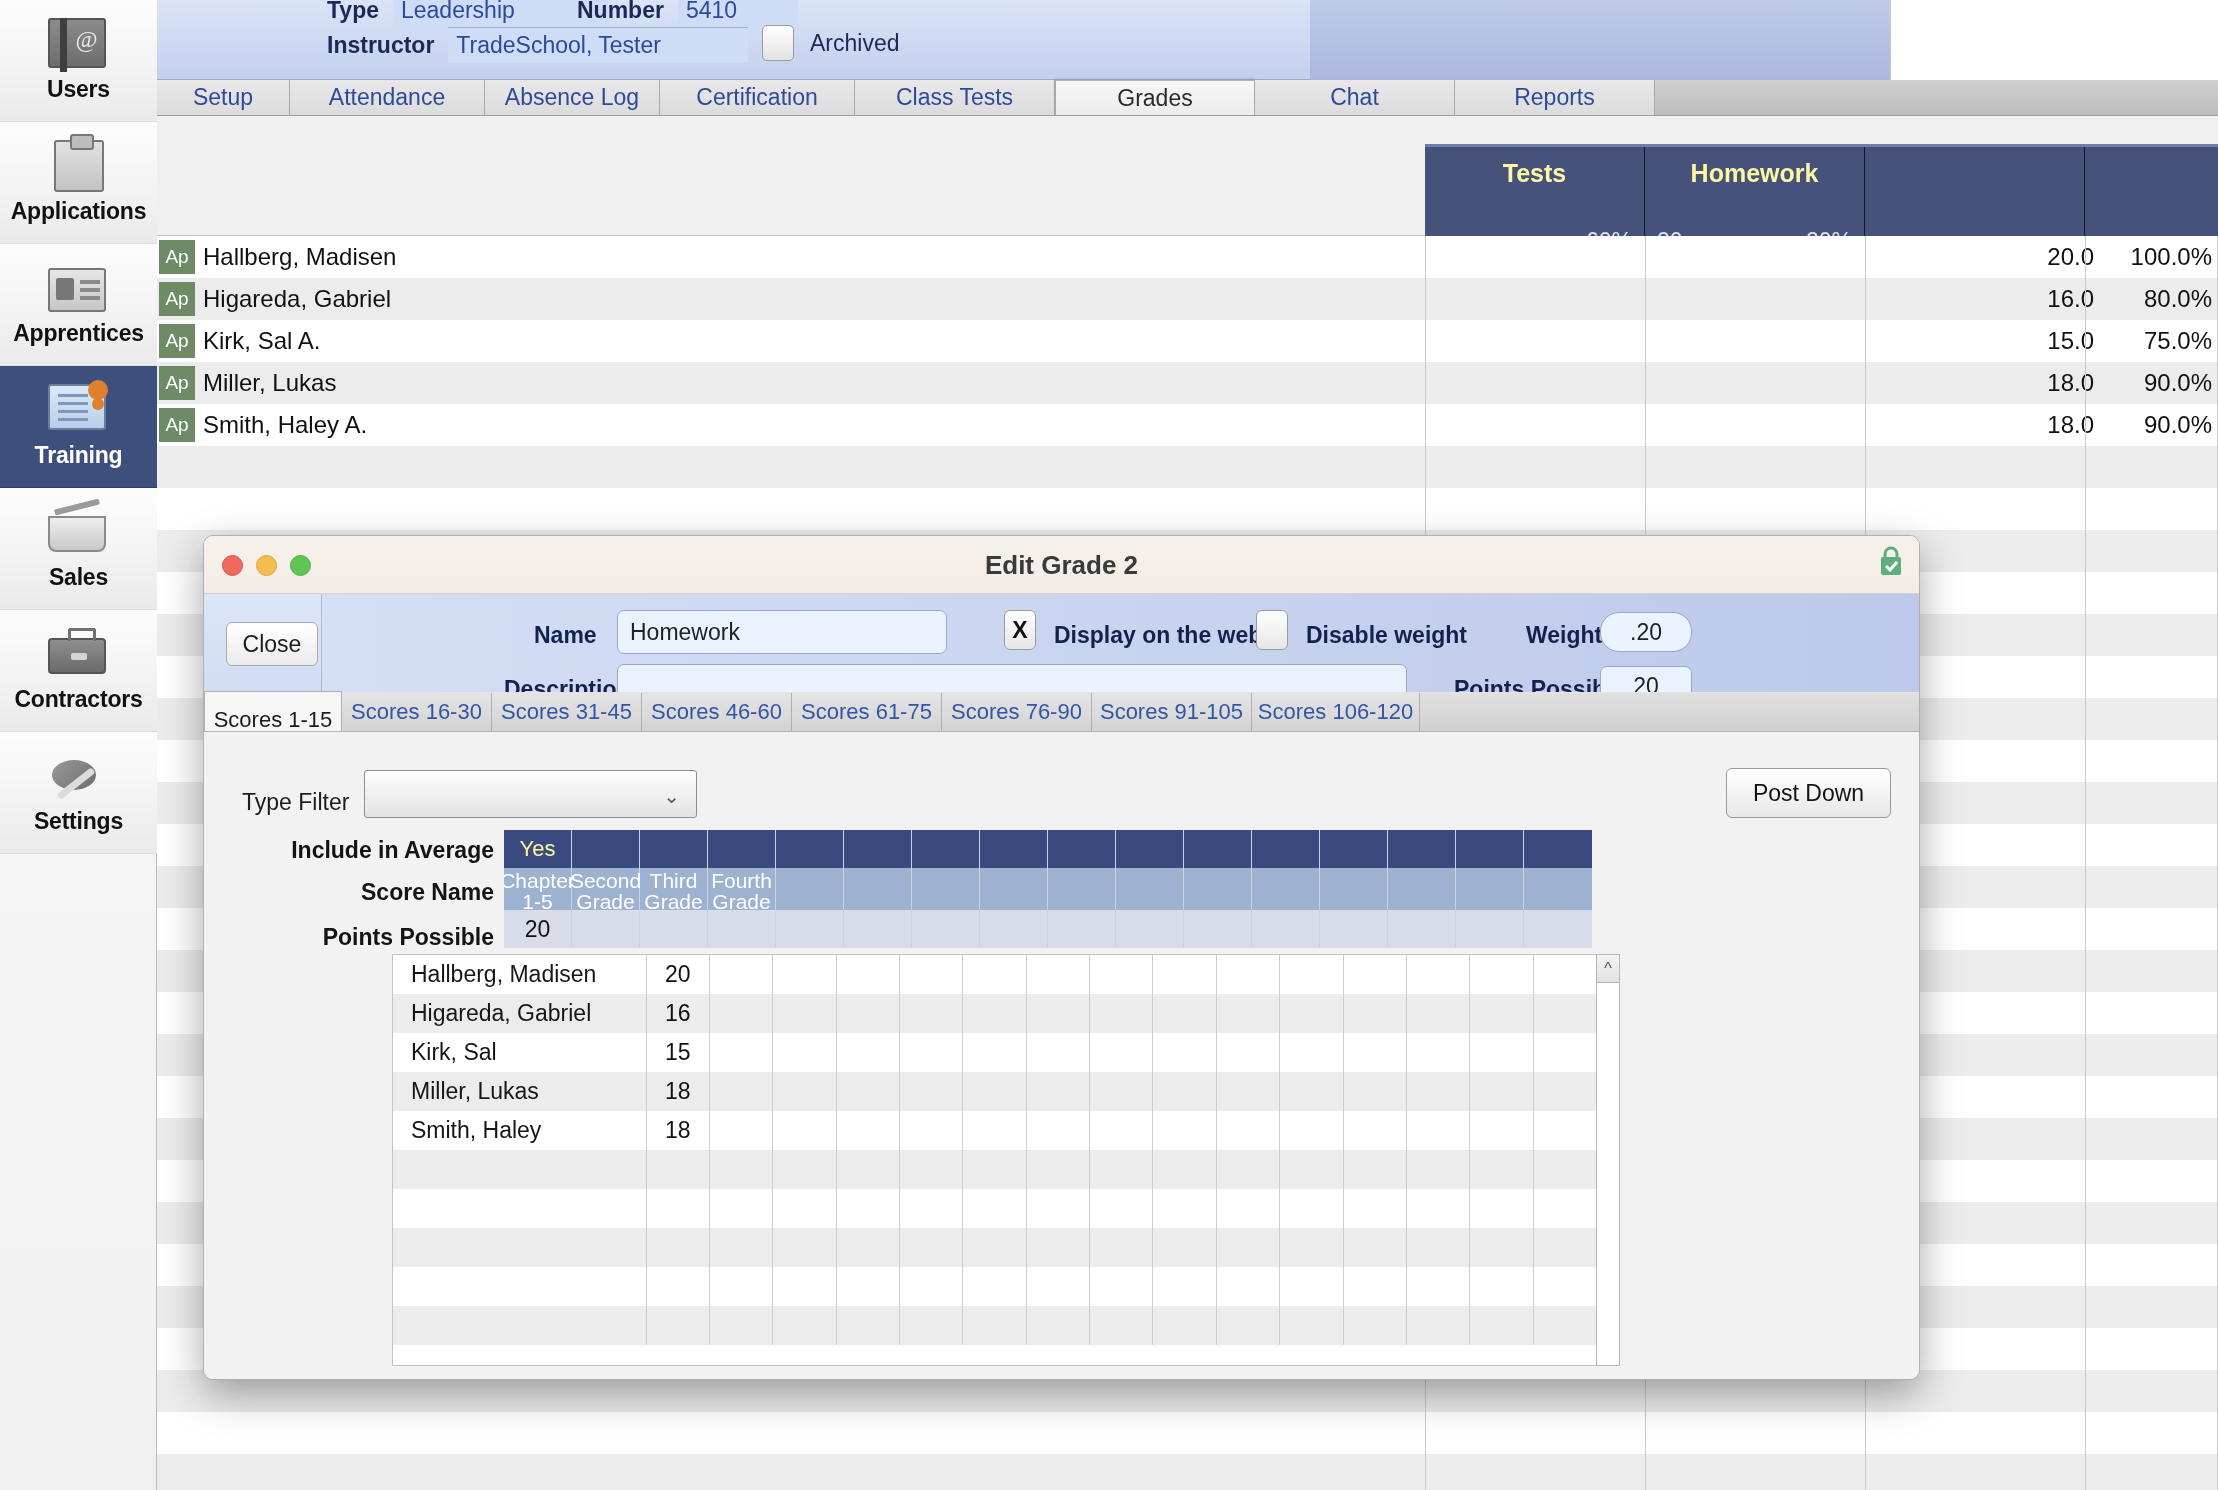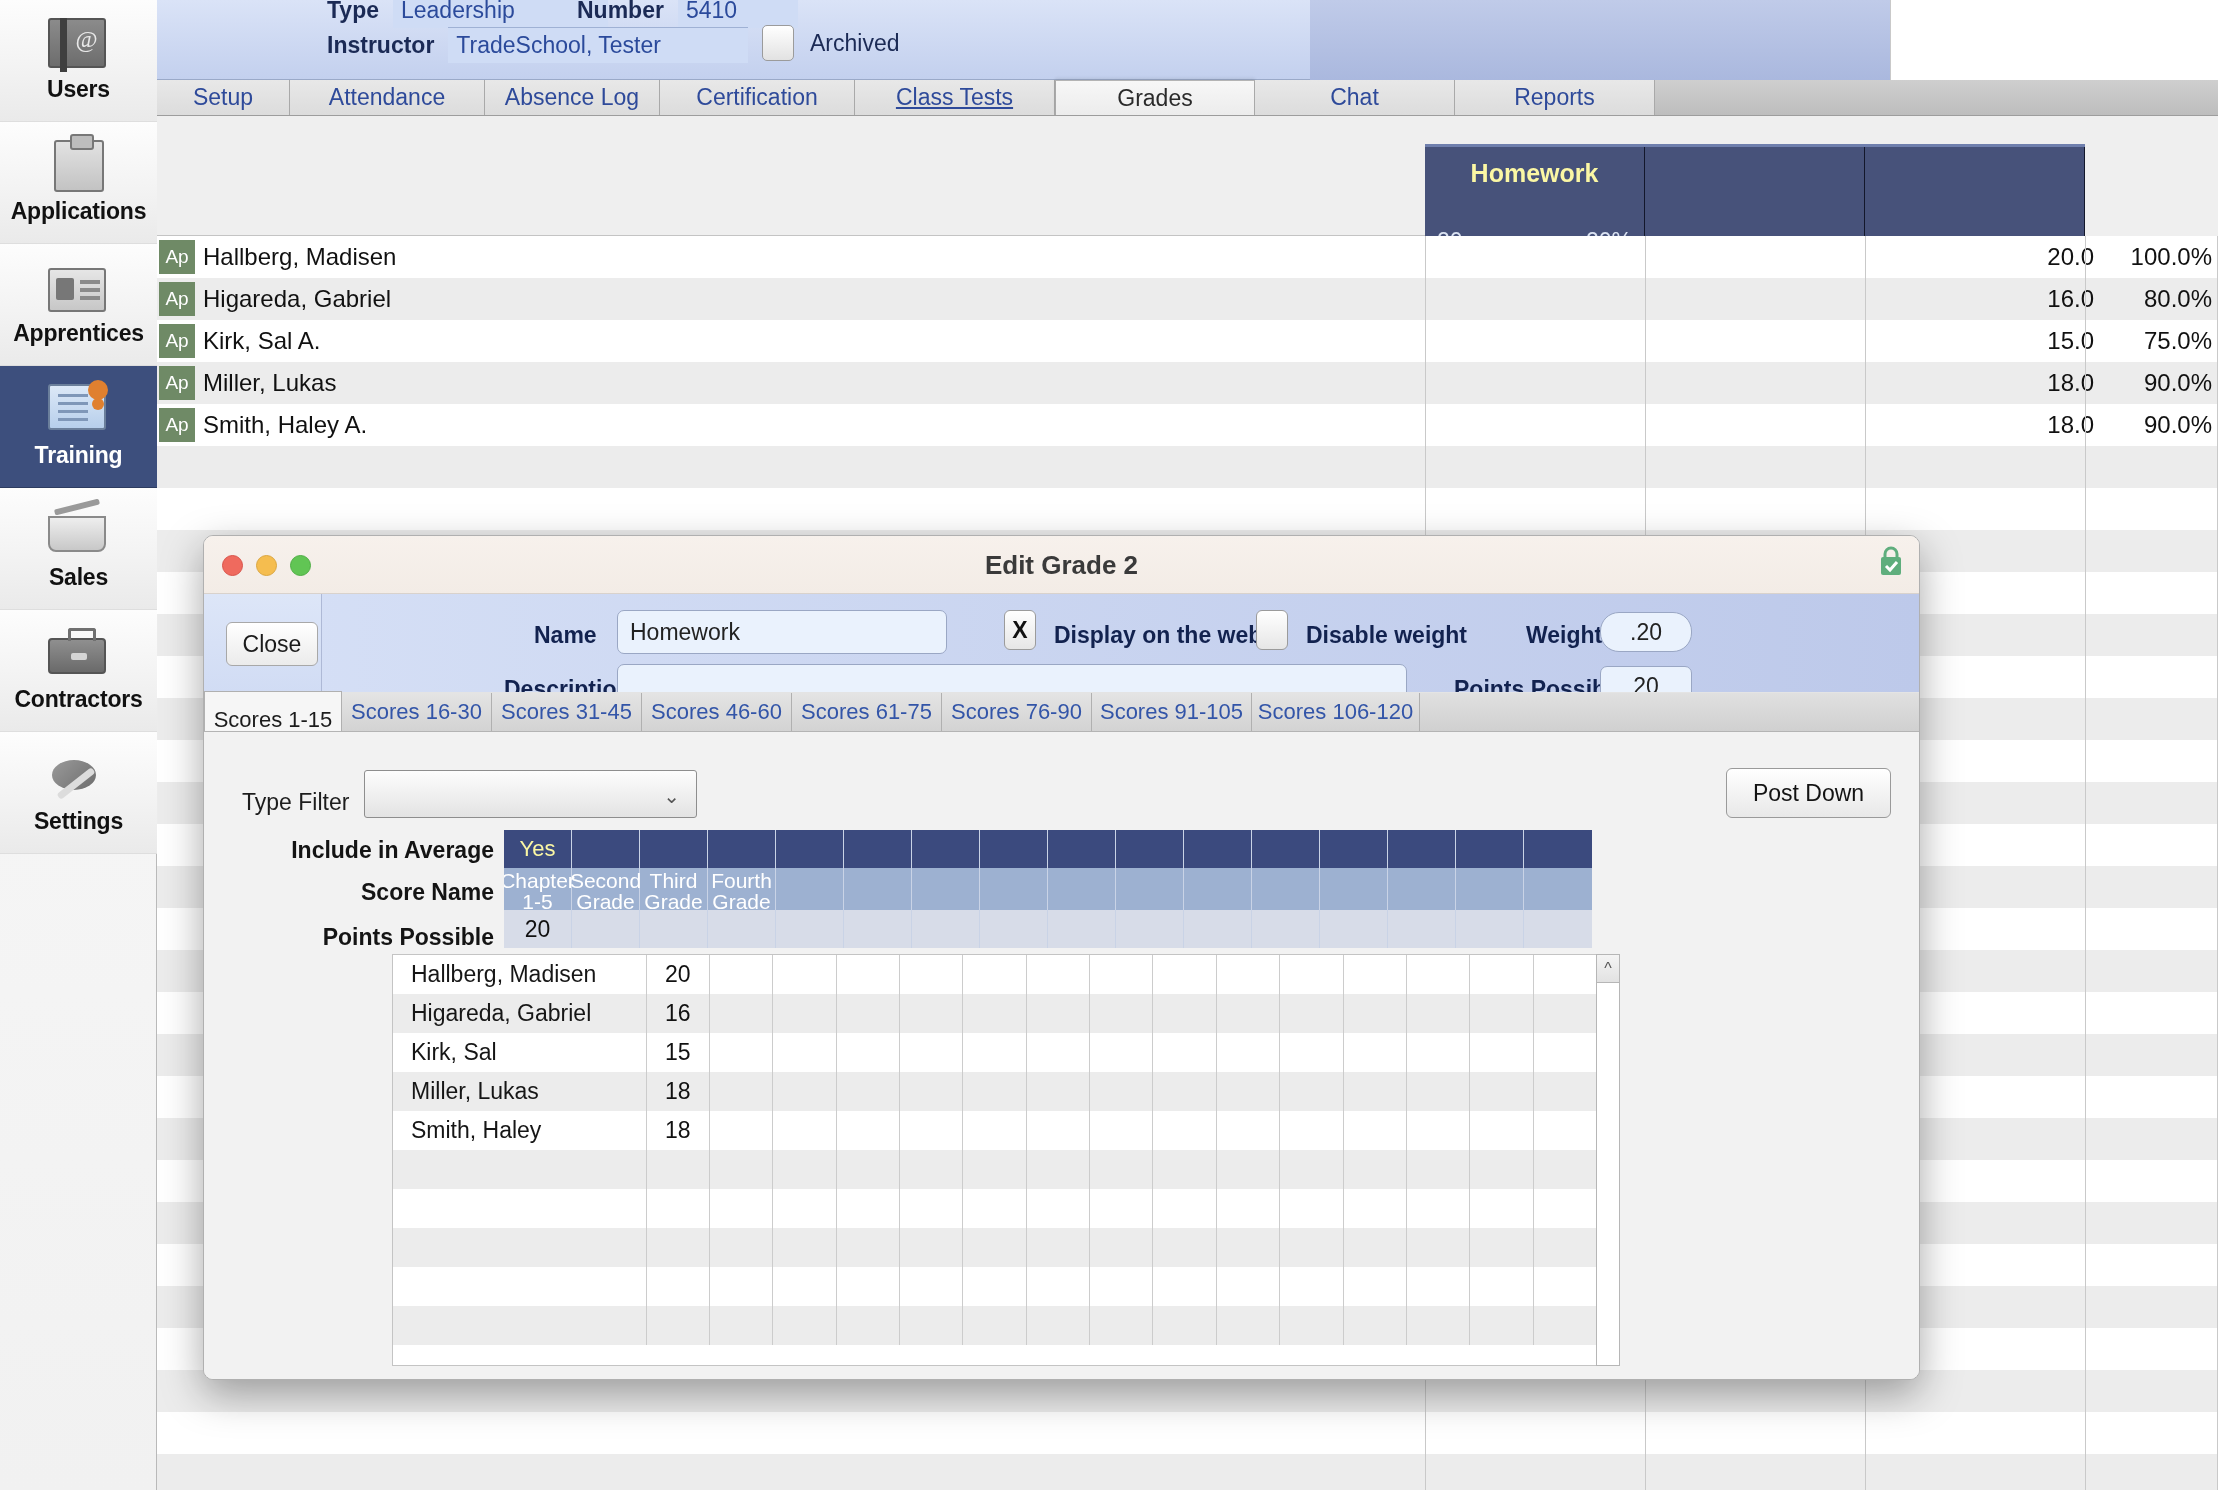--- a/index.html
+++ b/index.html
@@ -261,20 +261,25 @@
 </style>
 </head>
 <body>
 
 <div id="root">
 
   <div id="gradearea">
     <div id="gh-blank"></div>
     <div id="catheader">
         <div class="cat">
+          <div class="cat-name">Tests</div>
+          <div class="cat-pts"></div>
+          <div class="cat-pct">60%</div>
+        </div>
+        <div class="cat">
           <div class="cat-name">Homework</div>
           <div class="cat-pts">20</div>
           <div class="cat-pct">20%</div>
         </div>
         <div class="cat">
           <div class="cat-name"></div>
           <div class="cat-pts"></div>
           <div class="cat-pct"></div>
         </div>
         <div class="cat">
@@ -429,21 +434,21 @@
 
     <div id="rightcap"></div>
   </div>
   <div id="whitecap"></div>
 
   <div id="tabstrip">
       <div class="tab" style="width: 133px;">Setup</div>
       <div class="tab" style="width: 195px;">Attendance</div>
       <div class="tab" style="width: 175px;">Absence Log</div>
       <div class="tab" style="width: 195px;">Certification</div>
-      <div class="tab" style="width: 200px; text-decoration: underline;">Class Tests</div>
+      <div class="tab" style="width: 200px;">Class Tests</div>
       <div class="tab active" style="width: 200px;">Grades</div>
       <div class="tab" style="width: 200px;">Chat</div>
       <div class="tab" style="width: 200px;">Reports</div>
       <div id="tabfill"></div>
     </div>
 
   <div id="modal">
     <div id="titlebar">
       <span class="traffic t-red"></span>
       <span class="traffic t-yel"></span>

